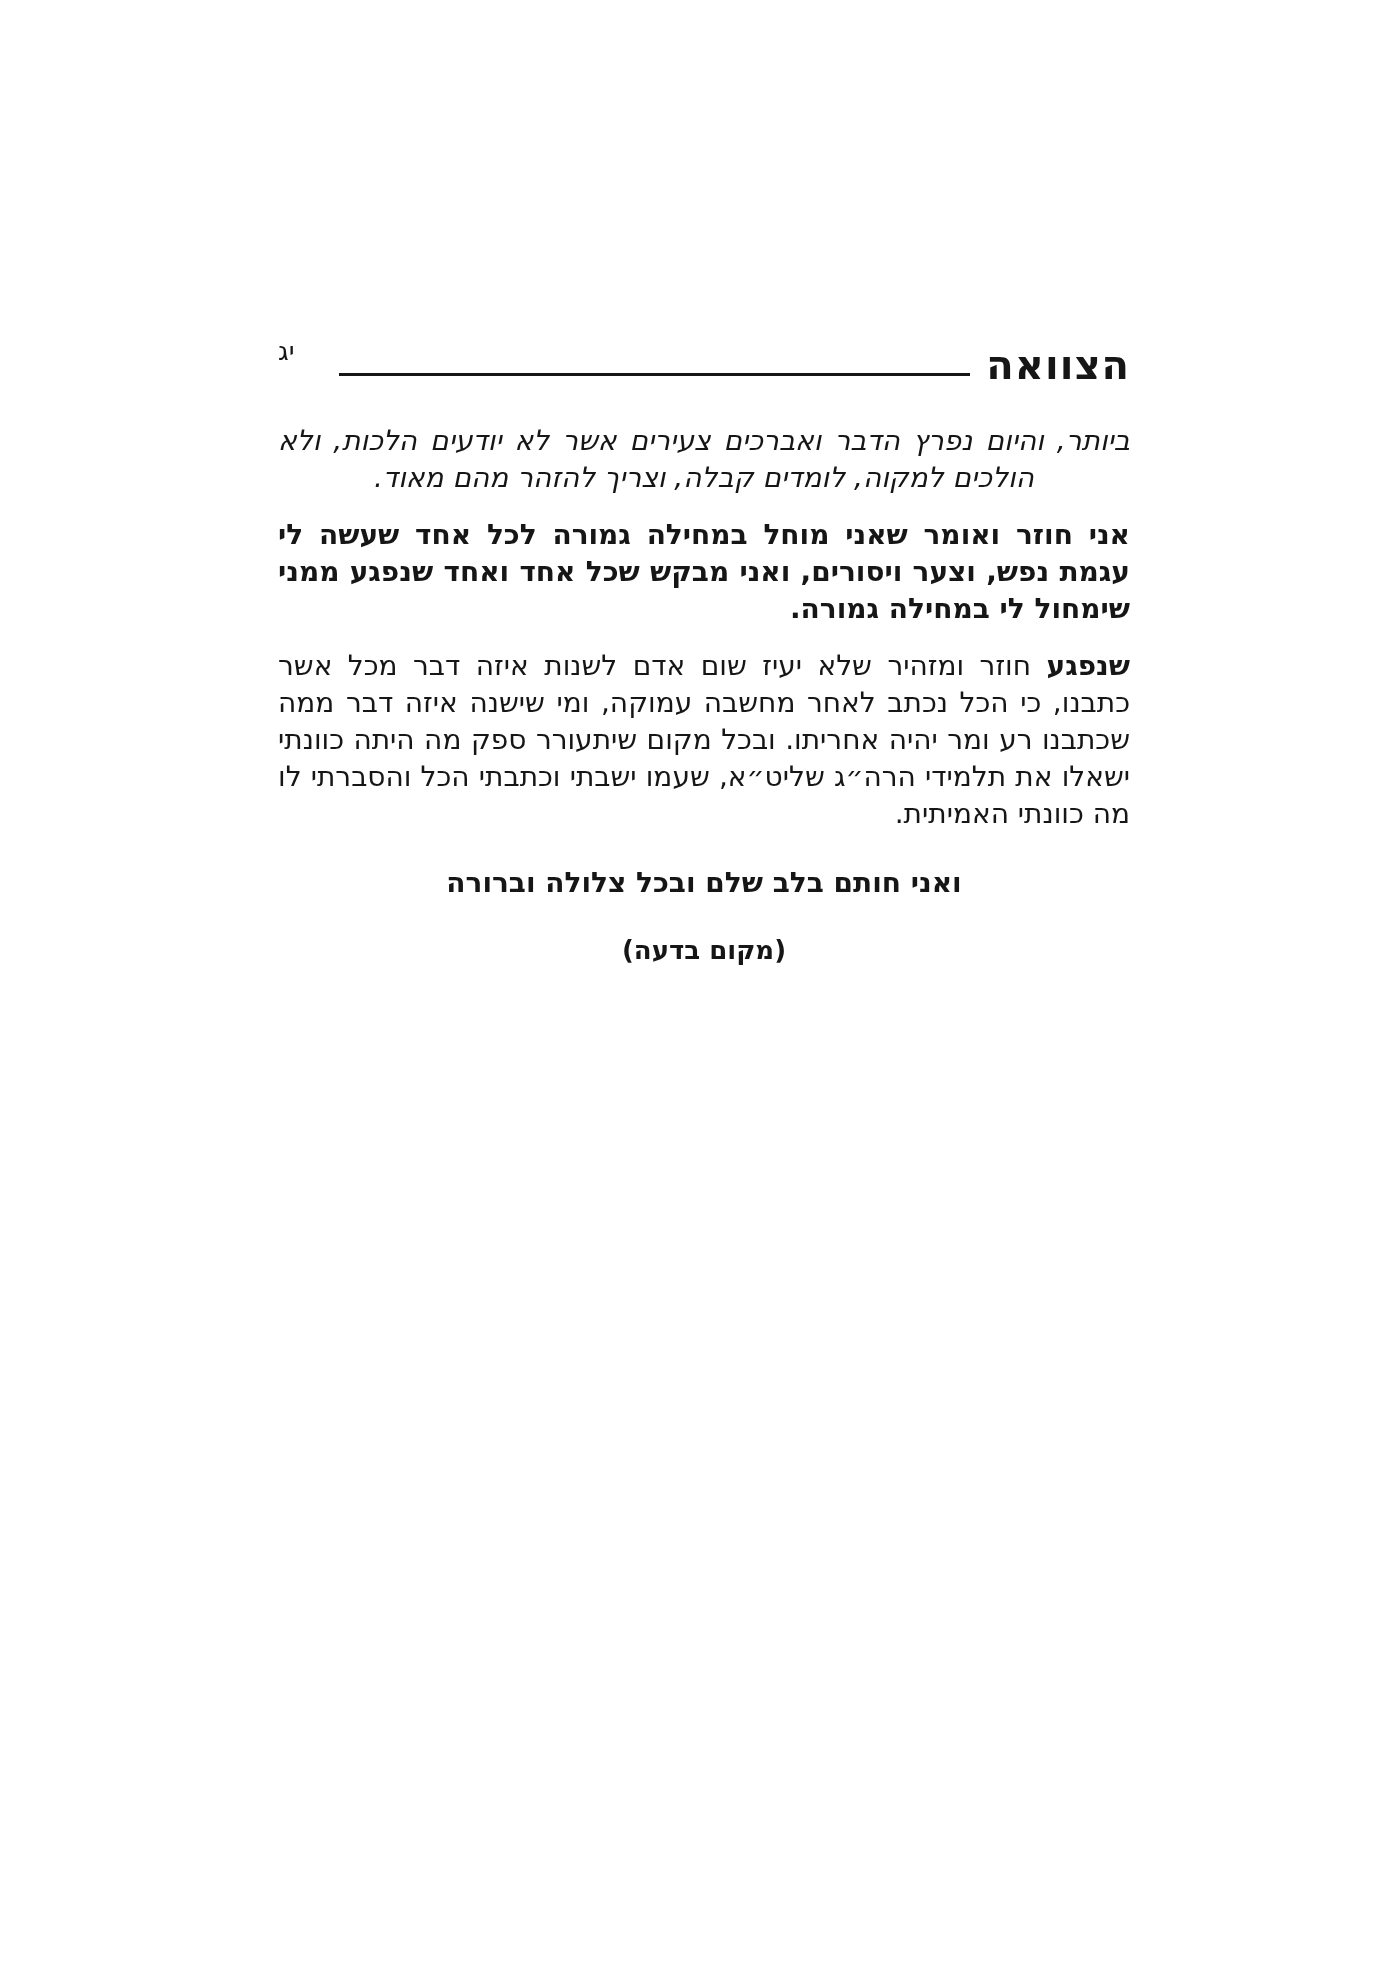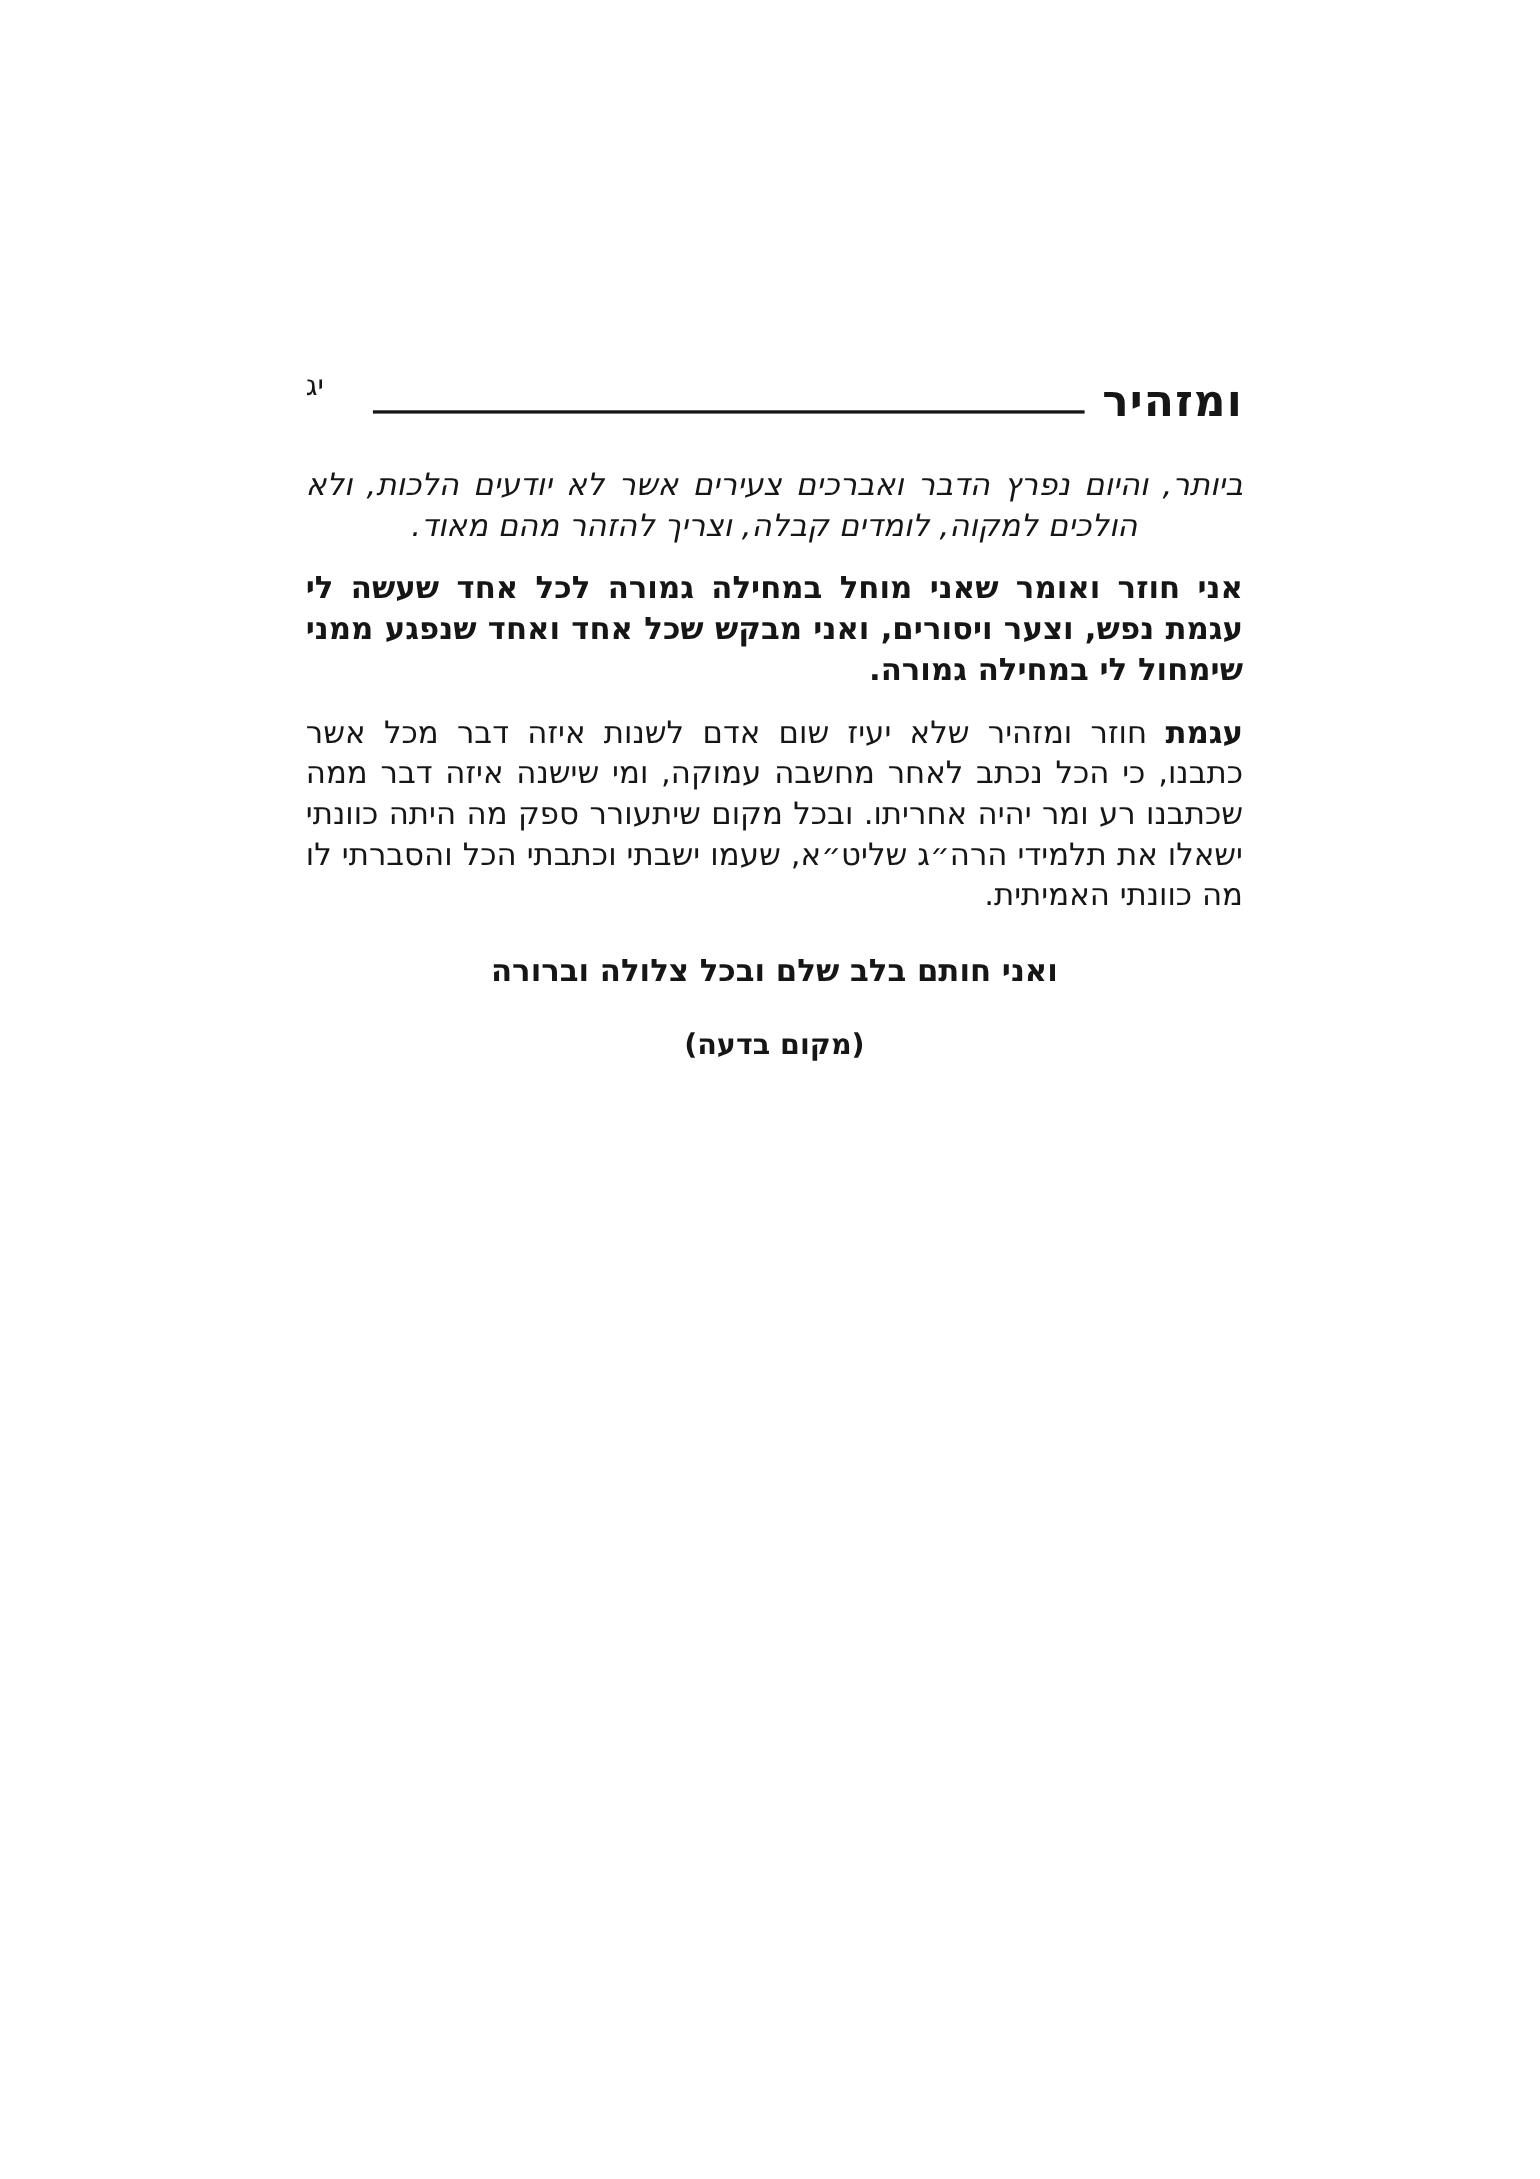--- a/index.html
+++ b/index.html
@@ -81,37 +81,37 @@
     font-size: 26px;
     line-height: 34px;
   }
 </style>
 </head>
 <body>
 
 <div class="content">
 
   <div class="header">
-    <div class="title">ומזהיר</div>
+    <div class="title">הצוואה</div>
     <div class="rule"></div>
     <div class="pagenum">יג</div>
   </div>
 
   <div class="body">
 
     <p class="first last-center">
       <span>ביותר, והיום נפרץ הדבר ואברכים צעירים אשר לא יודעים הלכות, ולא הולכים למקוה, לומדים קבלה, וצריך להזהר מהם מאוד.</span>
     </p>
 
     <p class="bold">
       <span>אני חוזר ואומר שאני מוחל במחילה גמורה לכל אחד שעשה לי עגמת נפש, וצער ויסורים, ואני מבקש שכל אחד ואחד שנפגע ממני שימחול לי במחילה גמורה.</span>
     </p>
 
     <p>
-      <b>עגמת</b><span> חוזר ומזהיר שלא יעיז שום אדם לשנות איזה דבר מכל אשר כתבנו, כי הכל נכתב לאחר מחשבה עמוקה, ומי שישנה איזה דבר ממה שכתבנו רע ומר יהיה אחריתו. ובכל מקום שיתעורר ספק מה היתה כוונתי ישאלו את תלמידי הרה״ג שליט״א, שעמו ישבתי וכתבתי הכל והסברתי לו מה כוונתי האמיתית.</span>
+      <b>שנפגע</b><span> חוזר ומזהיר שלא יעיז שום אדם לשנות איזה דבר מכל אשר כתבנו, כי הכל נכתב לאחר מחשבה עמוקה, ומי שישנה איזה דבר ממה שכתבנו רע ומר יהיה אחריתו. ובכל מקום שיתעורר ספק מה היתה כוונתי ישאלו את תלמידי הרה״ג שליט״א, שעמו ישבתי וכתבתי הכל והסברתי לו מה כוונתי האמיתית.</span>
     </p>
 
 
     <div class="closing">ואני חותם בלב שלם ובכל צלולה וברורה</div>
 
     <div class="sig">(מקום בדעה)</div>
 
   </div>
 </div>
 

